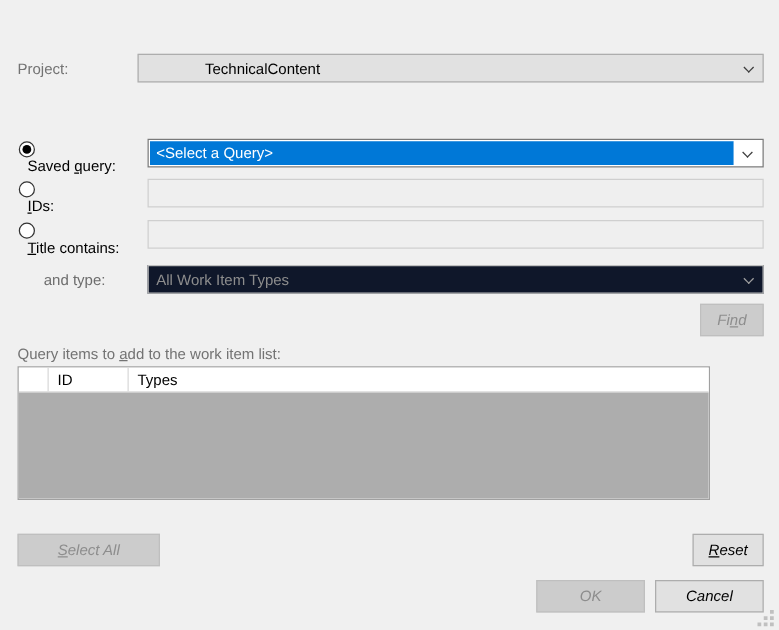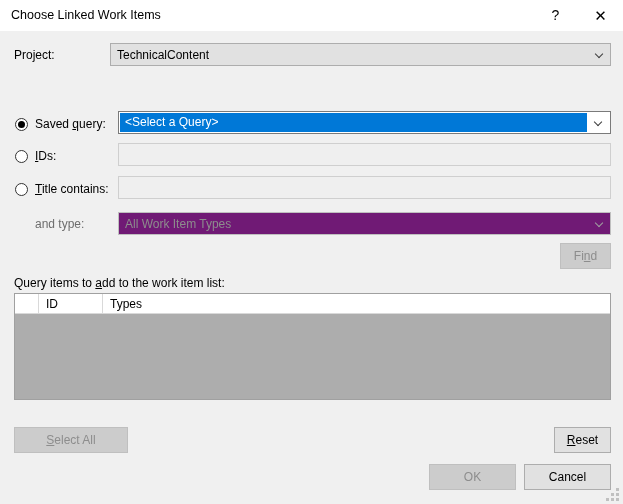--- a/index.html
+++ b/index.html
@@ -69,21 +69,21 @@
     position: absolute;
     left: 0; top: 31px;
     width: 623px;
     height: 473px;
     background: #f0f0f0;
   }
 
   .lbl {
     position: absolute;
     font-size: 12px;
-    color: #000000;
+    color: #737373;
     white-space: nowrap;
   }
   .lbl.dim { color: #6d6d6d; }
   u { text-underline-offset: 1px; }
 
   
   .combo {
     position: absolute;
     box-sizing: border-box;
     height: 23px;
@@ -117,21 +117,21 @@
     content: "";
     position: absolute;
     left: 0; top: 0;
     width: 5px; height: 5px;
     border-left: 1px solid #3c3c3c;
     border-bottom: 1px solid #3c3c3c;
     transform: rotate(-45deg);
   }
   .chev.dim::before { border-color: #a0a0a0; }
 
-  .combo.disabled { background: #701a75; border-color: #bfbfbf; }
+  .combo.disabled { background: #0f172a; border-color: #bfbfbf; }
   .combo.disabled .combo-text { color: #8d8d8d; }
 
   
   .combo.selected-query {
     background: #ffffff;
     border: 1px solid #7a7a7a;
     padding: 1px;
   }
   .combo.selected-query .combo-text {
     background: #0078d7;
@@ -148,23 +148,24 @@
     box-sizing: border-box;
     height: 23px;
     background: #efefef;
     border: 1px solid #cfcfcf;
   }
 
   
   .radio-row {
     position: absolute;
     display: flex;
-    align-items: flex-end;
+    align-items: flex-start;
     height: 18px;
     cursor: default;
+    flex-direction: column;
   }
   .radio {
     width: 13px;
     height: 13px;
     box-sizing: border-box;
     border: 1px solid #333333;
     border-radius: 50%;
     background: #ffffff;
     position: relative;
     flex: none;
@@ -193,20 +194,21 @@
     background: #e1e1e1;
     border: 1px solid #adadad;
     font-family: "Liberation Sans", sans-serif;
     font-size: 12px;
     color: #000000;
     display: flex;
     align-items: center;
     justify-content: center;
     cursor: default;
     padding: 12px;
+    font-style: italic;
   }
   .btn.disabled {
     background: #cccccc;
     border-color: #bfbfbf;
     color: #8d8d8d;
   }
 
   
   .listview {
     position: absolute;
@@ -254,34 +256,25 @@
     width: 3px;
     height: 3px;
     background: #c0c0c0;
   }
 </style>
 </head>
 <body>
 
 <div class="dialog">
 
-  <div class="titlebar">
-    <div class="title-text">Choose Linked Work Items</div>
-    <button class="tb-btn" id="help-btn">
-      <span class="tb-glyph">?</span>
-    </button>
-    <button class="tb-btn" id="close-btn">
-      <span class="tb-glyph close">✕</span>
-    </button>
-  </div>
 
   <div class="body-area">
 
     <div class="lbl" style="left:14px; top:17px;">Project:</div>
-    <div class="combo" style="left:110px; top:12px; width:501px;">
+    <div class="combo" style="left:110px; top:12px; width:501px;padding-left:47px;">
       <span class="combo-text">TechnicalContent</span>
       <span class="arrow-box">
           <i class="chev"></i>
         </span>
     </div>
 
 
     <div class="radio-row" style="left:15px; top:82px;">
       <span class="radio checked"></span>
       <span class="radio-label"><span>Saved </span><u>q</u><span>uery:</span></span>
@@ -316,21 +309,21 @@
           <i class="chev dim"></i>
         </span>
     </div>
 
     <div class="btn disabled" style="left:560px; top:212px; width:51px;">
       <span><span>Fi</span><u>n</u><span>d</span></span>
     </div>
 
     <div class="lbl" style="left:14px; top:245px;"><span>Query items to </span><u>a</u><span>dd to the work item list:</span></div>
 
-    <div class="listview" style="left:14px; top:262px; width:597px; height:107px;">
+    <div class="listview" style="left:14px; top:262px; width:554px; height:107px;">
       <div class="lv-header">
         <div class="lv-col check"></div>
         <div class="lv-col id">ID</div>
         <div class="lv-col title">Types</div>
       </div>
       <div class="lv-body"></div>
     </div>
 
     <div class="btn disabled" style="left:14px; top:396px; width:114px;">
       <span><u>S</u><span>elect All</span></span>

